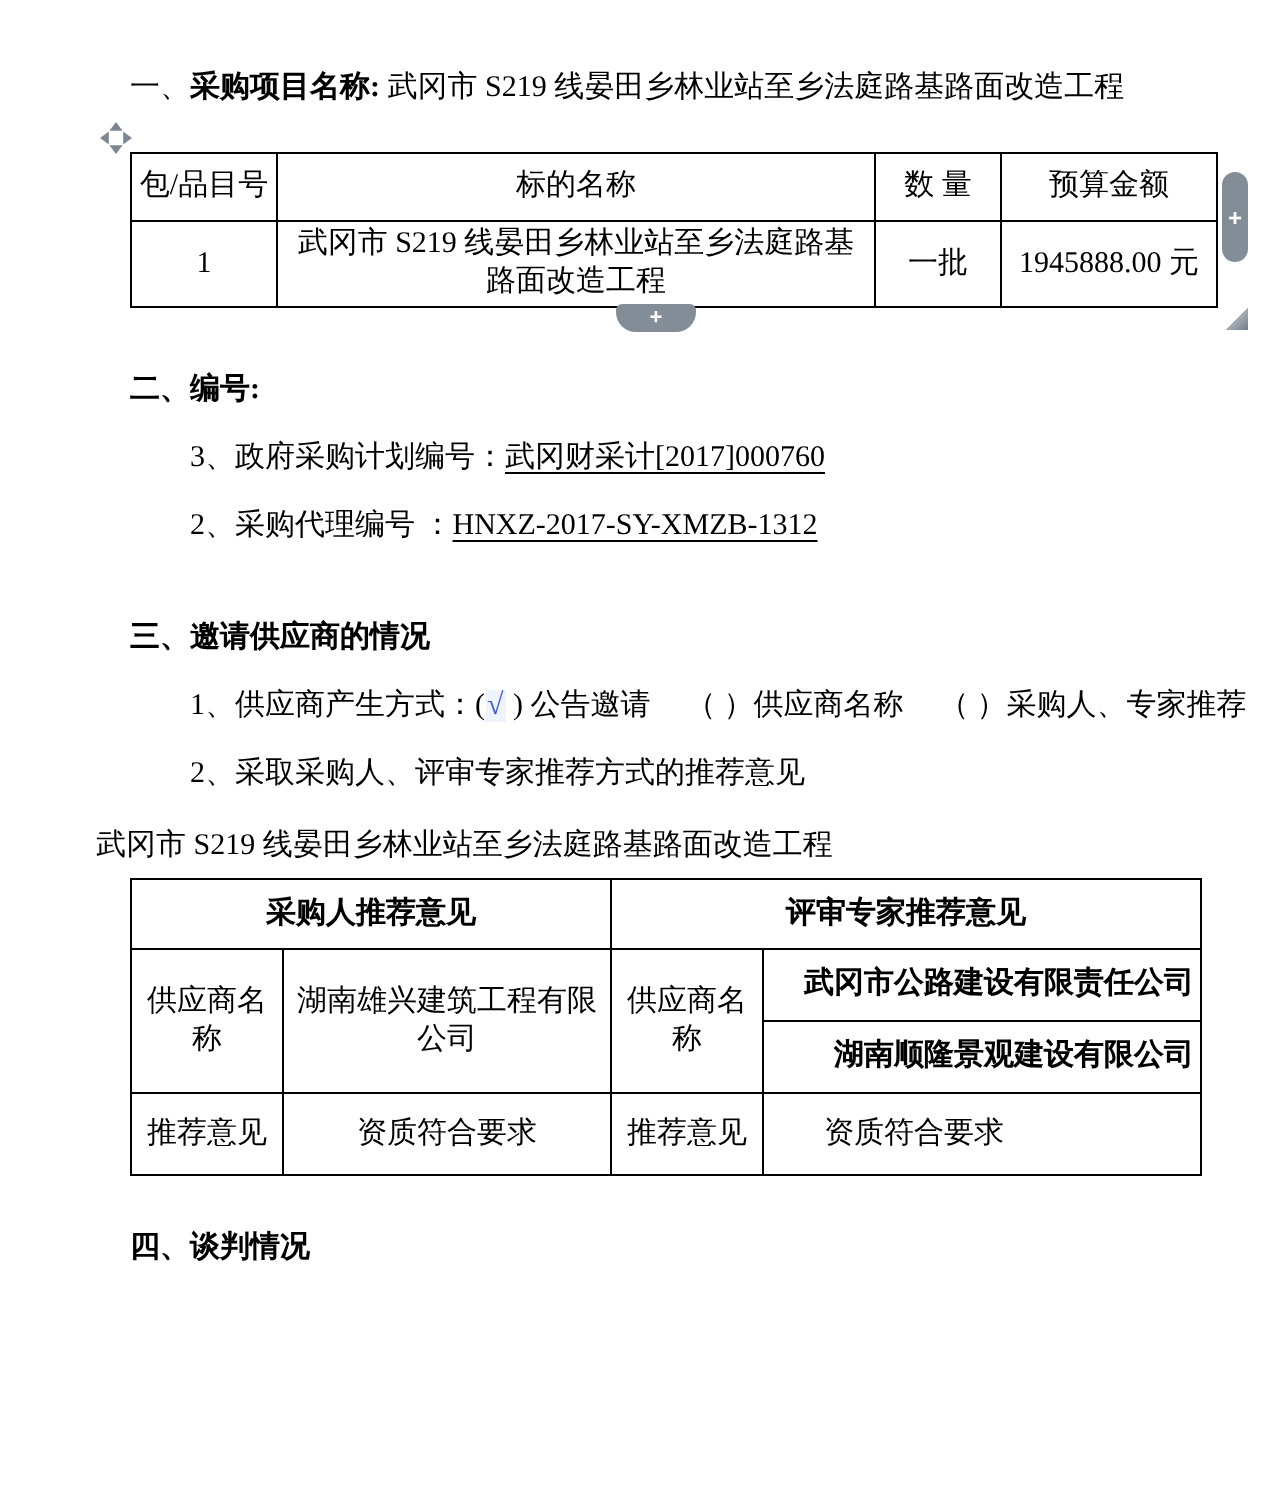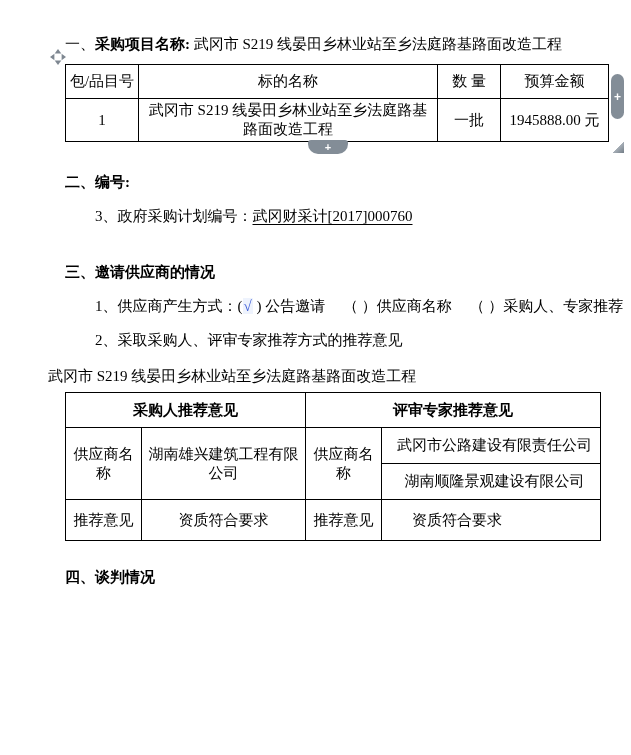--- a/index.html
+++ b/index.html
@@ -8,21 +8,21 @@
     font-family:"Liberation Serif","DejaVu Serif",serif;
     font-size:15px;overflow:hidden;
   }
   .doc{position:relative;padding:22px 0 0 48px;width:583px;}
 
   .intro{
     width:537px;margin:0;line-height:30px;text-align:justify;
     text-indent:52px;letter-spacing:1px;
   }
 
-  .sec1{margin:12px 0 0 17px;line-height:20px;}
+  .sec1{margin:12px 0 12px 17px;line-height:20px;}
   .bold{font-weight:bold;}
 
   
   table{border-collapse:collapse;table-layout:fixed;padding-left:44px;}
   td,th{
     border:1.5px solid #000;text-align:center;vertical-align:middle;
     font-weight:normal;padding:1px 3px;line-height:19px;overflow:hidden;
   }
 
   
@@ -58,21 +58,21 @@
   .uline{text-decoration:underline;text-underline-offset:3px;}
   .opt{margin-left:14px;}
   .check{color:#3b5bd6;background:#eef3fd;padding:0 1px;}
   .project-line{margin:16px 0 0 0;line-height:20px;}
 
   
   .t2{width:535px;margin:6px 0 0 17px;}
   .t2 .hrow td{height:32px;font-weight:bold;}
   .t2 .mrow td{height:33px;}
   .t2 .orow td{height:38px;}
-  .t2 td.lalign{text-align:center;padding-left:10px;}
+  .t2 td.lalign{text-align:right;padding-left:10px;font-weight:bold;}
   .t2 td.opright{text-align:left;padding-left:30px;}
 </style>
 </head>
 <body>
 
 <div class="doc">
 
 
   <div class="sec1">
     <span>一、</span><span class="bold">采购项目名称:</span>
@@ -114,20 +114,23 @@
       </table>
     <span class="addcol-btn">+</span>
     <span class="addrow-btn">+</span>
     <span class="resize-handle"></span>
   </div>
 
   <div class="sec-head">二、编号:</div>
   <div class="sub-item">
     <span>3、政府采购计划编号：</span><span class="uline">武冈财采计[2017]000760</span>
   </div>
+  <div class="sub-item">
+    <span>2、采购代理编号 ：</span><span class="uline">HNXZ-2017-SY-XMZB-1312</span>
+  </div>
 
   <div class="sec-head s3">三、邀请供应商的情况</div>
   <div class="sub-item">
     <span>1、供应商产生方式：(</span><span class="check">√</span><span> ) 公告邀请</span>
     <span class="opt">（ ）供应商名称</span>
     <span class="opt">（ ）采购人、专家推荐</span>
   </div>
   <div class="sub-item">2、采取采购人、评审专家推荐方式的推荐意见</div>
 
   <div class="project-line">武冈市 S219 线晏田乡林业站至乡法庭路基路面改造工程</div>

